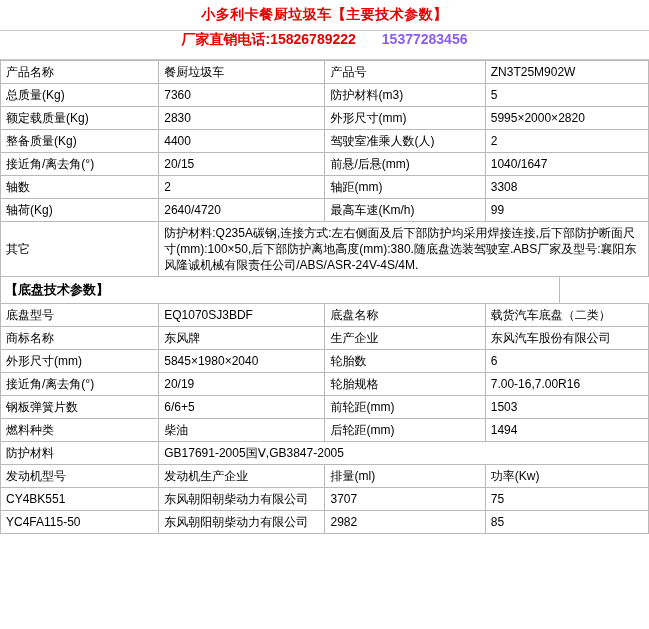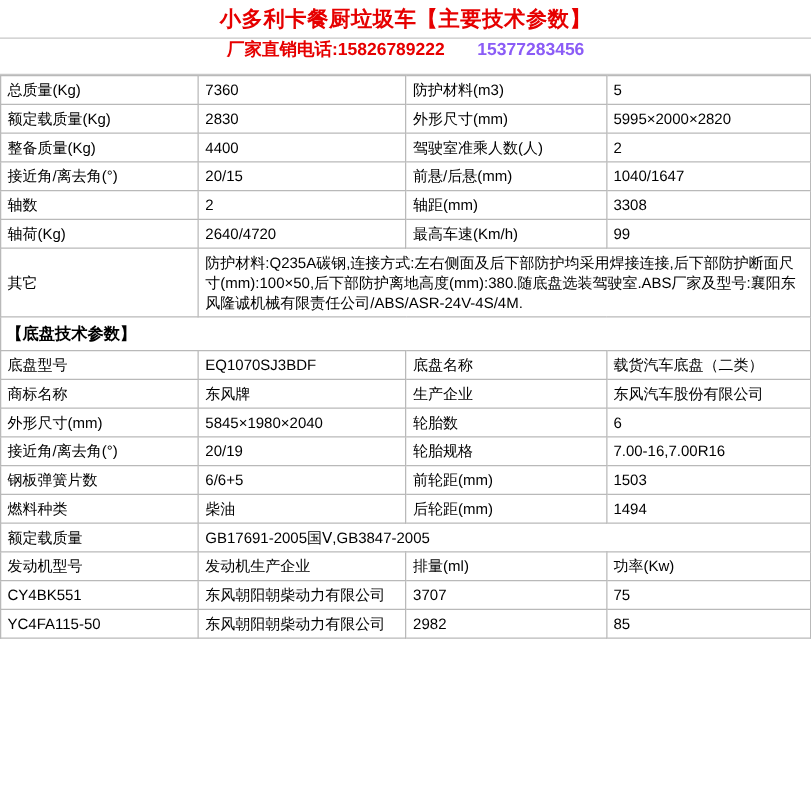--- a/index.html
+++ b/index.html
@@ -23,21 +23,21 @@
   }
   .title-bar {
     height: 30px;
     display: flex;
     align-items: center;
     justify-content: center;
     border-bottom: 1px solid #c8c8c8;
   }
   .title-text {
     color: #e60000;
-    font-size: 17px;
+    font-size: 14px;
     font-weight: bold;
     letter-spacing: 0.5px;
     white-space: nowrap;
   }
   .phone-bar {
     height: 28px;
     display: flex;
     justify-content: center;
     gap: 26px;
     border-bottom: 1px solid #c8c8c8;
@@ -74,21 +74,21 @@
   .col-c { width: 160px; }
   .col-d { width: 163px; }
   .section-head {
     height: 26px;
     display: flex;
     align-items: center;
     padding-left: 4px;
     border-left: 1px solid #b9b9b9;
     border-right: 1px solid #b9b9b9;
     box-sizing: border-box;
-    width: 649px;
+    width: 560px;
   }
   .section-head span {
     font-size: 13px;
     font-weight: bold;
     color: #000;
   }
   .multiline {
     line-height: 17px;
     vertical-align: top;
     padding-top: 4px;
@@ -107,20 +107,26 @@
     <div class="title-text">小多利卡餐厨垃圾车【主要技术参数】</div>
   </div>
 
   <div class="phone-bar">
     <div class="phone-label">厂家直销电话:15826789222</div>
     <div class="phone-num">15377283456</div>
   </div>
 
   <table class="spec">
     <tbody>
+        <tr>
+      <td class="col-a">产品名称</td>
+      <td class="col-b">餐厨垃圾车</td>
+      <td class="col-c">产品号</td>
+      <td class="col-d">ZN3T25M902W</td>
+    </tr>
     <tr>
       <td class="col-a">总质量(Kg)</td>
       <td class="col-b">7360</td>
       <td class="col-c">防护材料(m3)</td>
       <td class="col-d">5</td>
     </tr>
     <tr>
       <td class="col-a">额定载质量(Kg)</td>
       <td class="col-b">2830</td>
       <td class="col-c">外形尺寸(mm)</td>
@@ -193,21 +199,21 @@
       <td class="col-c">前轮距(mm)</td>
       <td class="col-d">1503</td>
     </tr>
     <tr>
       <td class="col-a">燃料种类</td>
       <td class="col-b">柴油</td>
       <td class="col-c">后轮距(mm)</td>
       <td class="col-d">1494</td>
     </tr>
     <tr>
-      <td class="col-a">额定载质量</td>
+      <td class="col-a">防护材料</td>
       <td colspan="3">GB17691-2005国Ⅴ,GB3847-2005</td>
     </tr>
     <tr>
       <td class="col-a">发动机型号</td>
       <td class="col-b">发动机生产企业</td>
       <td class="col-c">排量(ml)</td>
       <td class="col-d">功率(Kw)</td>
     </tr>
     <tr>
       <td class="col-a cell-tall">CY4BK551</td>

